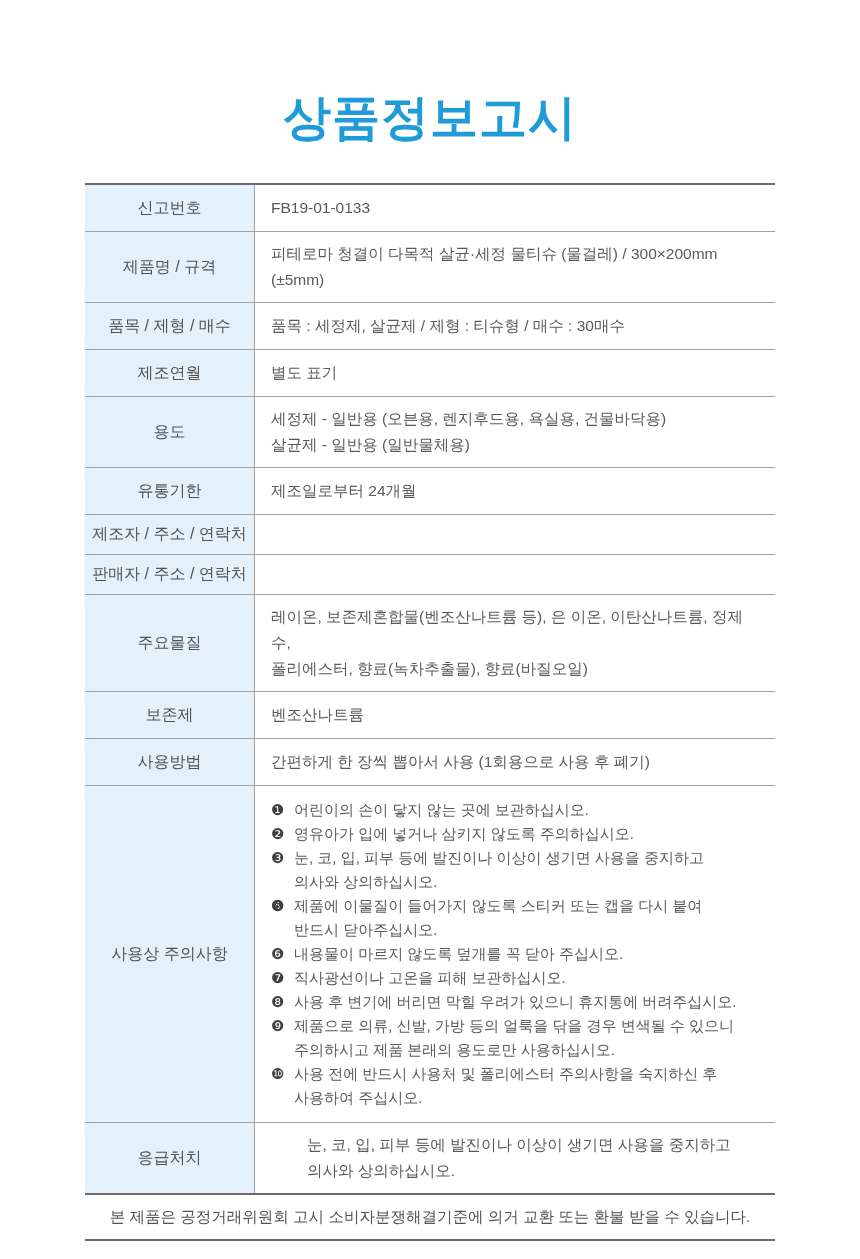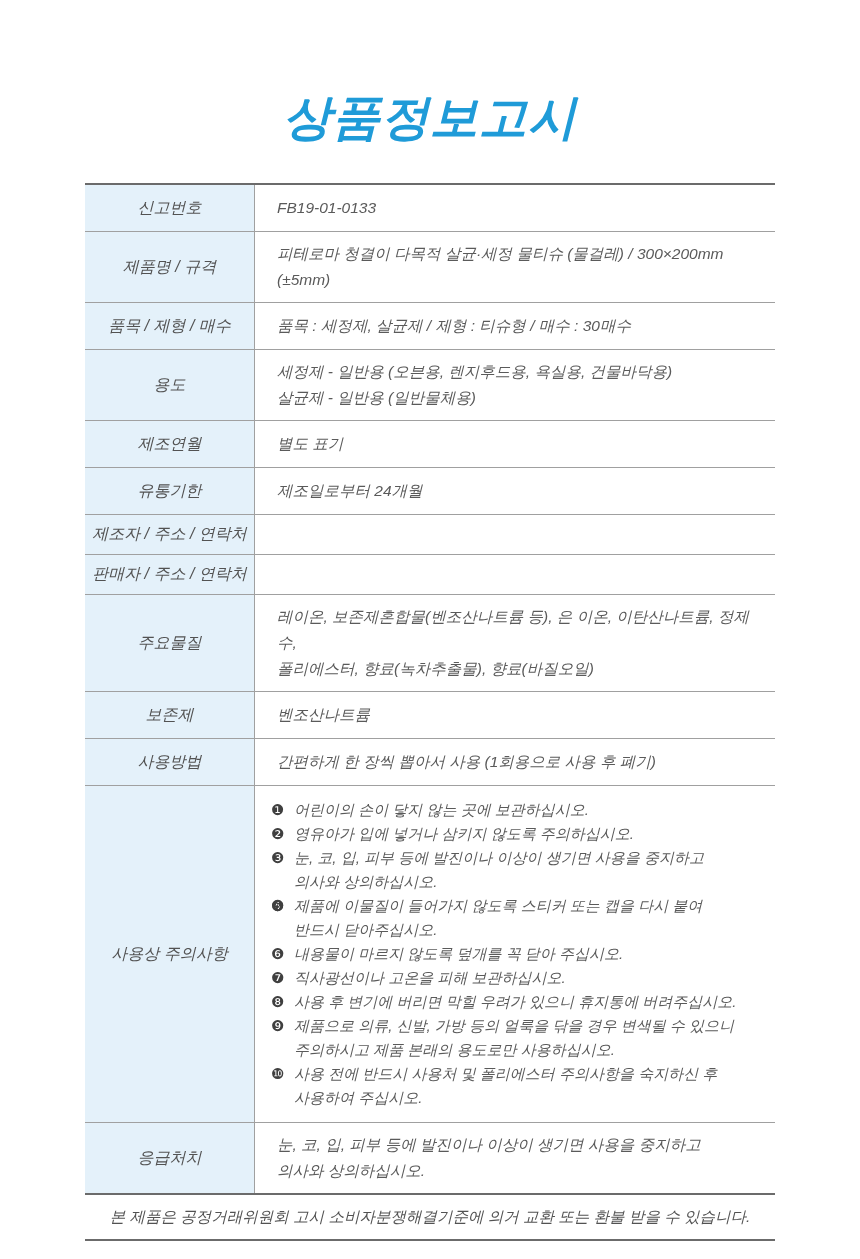--- a/index.html
+++ b/index.html
@@ -7,21 +7,20 @@
   body {
     font-family: "Liberation Sans", "DejaVu Sans", sans-serif;
     color: #565656;
   }
   .page {
     width: 860px;
     height: 1259px;
     margin: 0 auto;
     background: #ffffff;
     overflow: hidden;
-    font-style: italic;
   }
   .title {
     margin-top: 90px;
     text-align: center;
     font-size: 48px;
     line-height: 56px;
     font-weight: 900;
     letter-spacing: 1px;
     color: #1f9bd8;
   }
@@ -32,40 +31,40 @@
     border-bottom: 2px solid #6b6b6b;
     font-size: 15.5px;
   }
   .row {
     display: flex;
     align-items: stretch;
     border-bottom: 1px solid #a0a0a0;
     min-height: 47px;
   }
   .row.empty-row { min-height: 40px; }
-  .row:nth-last-child(2) { border-bottom: none; }
+  .row:nth-last-child(2) { border-bottom: none; gap: 36px; }
   .label-cell {
     width: 170px;
     flex: 0 0 170px;
     background: #e4f1fa;
     border-right: 1px solid #a0a0a0;
     display: flex;
     align-items: center;
     justify-content: center;
     text-align: center;
     padding: 6px 4px;
     font-size: 16px;
     color: #525252;
   }
   .value-cell {
     flex: 1 1 auto;
     display: flex;
     flex-direction: column;
     justify-content: center;
-    padding: 9px 22px;
+    padding: 9px 16px;
     line-height: 26px;
     white-space: pre-line;
     color: #5a5a5a;
   }
   .row.tall .value-cell {
     padding: 12px 16px;
     line-height: 24px;
     font-size: 15px;
     justify-content: center;
   }
@@ -106,27 +105,27 @@
       </div>
       <div class="row">
         <div class="label-cell">제품명 / 규격</div>
         <div class="value-cell">피테로마 청결이 다목적 살균·세정 물티슈 (물걸레) / 300×200mm (±5mm)</div>
       </div>
       <div class="row">
         <div class="label-cell">품목 / 제형 / 매수</div>
         <div class="value-cell">품목 : 세정제, 살균제 / 제형 : 티슈형 / 매수 : 30매수</div>
       </div>
       <div class="row">
+        <div class="label-cell">제조연월</div>
+        <div class="value-cell">별도 표기</div>
+      </div>
+      <div class="row">
         <div class="label-cell">용도</div>
         <div class="value-cell">세정제 - 일반용 (오븐용, 렌지후드용, 욕실용, 건물바닥용)
 살균제 - 일반용 (일반물체용)</div>
-      </div>
-      <div class="row">
-        <div class="label-cell">제조연월</div>
-        <div class="value-cell">별도 표기</div>
       </div>
       <div class="row">
         <div class="label-cell">유통기한</div>
         <div class="value-cell">제조일로부터 24개월</div>
       </div>
       <div class="row empty-row">
         <div class="label-cell">제조자 / 주소 / 연락처</div>
         <div class="value-cell"></div>
       </div>
       <div class="row empty-row">

